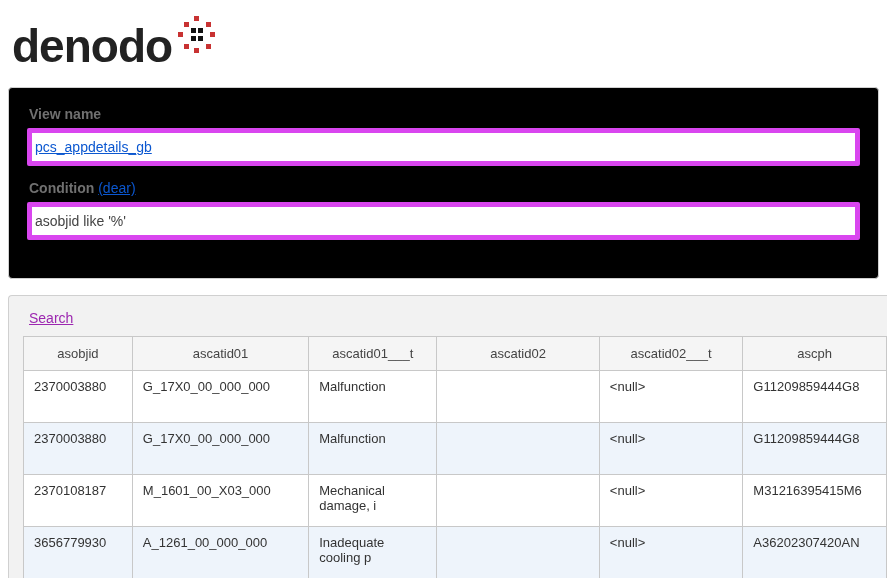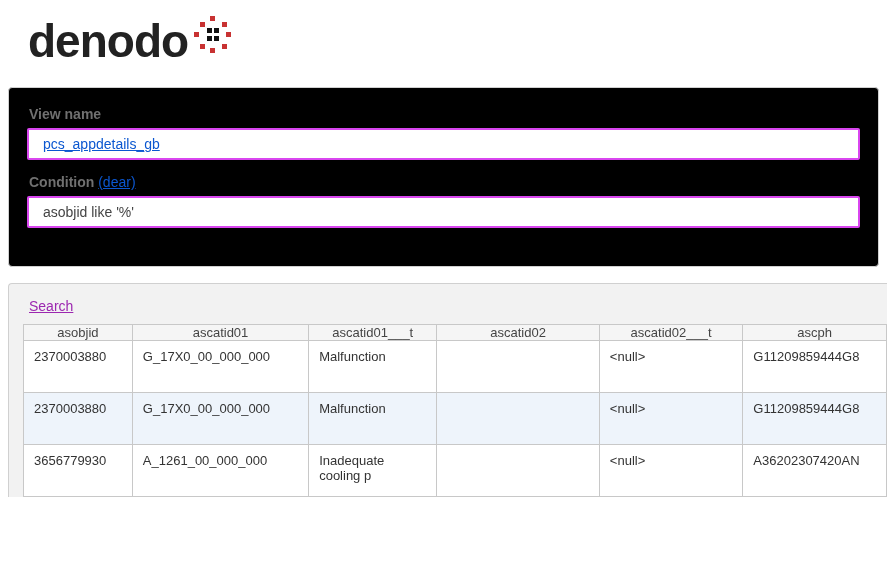--- a/index.html
+++ b/index.html
@@ -5,23 +5,23 @@
   * { box-sizing: border-box; margin: 0; padding: 0; }
   body {
     font-family: Verdana, Arial, sans-serif;
     font-size: 13px;
     background: #fff;
     color: #333;
     width: 887px;
     overflow: hidden;
   }
   .logo {
-    padding: 14px 12px 10px 28px;
+    padding: 14px 12px 10px 12px;
     display: flex;
-    align-items: flex-start;
+    align-items: center;
   }
   .logo-text {
     font-size: 46px;
     font-weight: bold;
     color: #222;
     letter-spacing: -1px;
   }
   .logo-mark {
     margin-left: 4px;
     margin-bottom: 18px;
@@ -42,23 +42,23 @@
   .field-label .link {
     font-weight: normal;
   }
   .link {
     color: #0b57d0;
     text-decoration: underline;
     cursor: pointer;
   }
   .field-input {
     background: #fff;
-    border: 2px solid #d946ef;
+    border: 5px solid #d946ef;
     border-radius: 2px;
-    padding: 6px 14px;
+    padding: 6px 3px;
     width: 100%;
     font-size: 14px;
     color: #444;
     margin-bottom: 14px;
   }
   .field-input a { color: #0b57d0; text-decoration: underline; }
   .results-panel {
     margin: 16px 0 0 8px;
     border: 1px solid #d0d0d0;
     border-right: none;
@@ -88,21 +88,21 @@
     vertical-align: top;
     font-size: 13px;
     overflow: hidden;
     white-space: normal;
     word-break: break-word;
   }
   th {
     background: #f5f5f5;
     font-weight: normal;
     text-align: center;
-    padding: 0 6px;
+    padding: 9px 6px;
     color: #444;
   }
   tbody tr:nth-child(even) td {
     background: #eef4fb;
   }
   tbody td {
     height: 52px;
   }
   .col0 { width: 112px; }
   .col1 { width: 182px; }
@@ -178,20 +178,28 @@
         </tr>
         <tr>
           <td class="col0">2370003880</td>
           <td class="col1">G_17X0_00_000_000</td>
           <td class="col2">Malfunction</td>
           <td class="col3"></td>
           <td class="col4">&lt;null&gt;</td>
           <td class="col5">G11209859444G8</td>
         </tr>
         <tr>
+          <td class="col0">2370108187</td>
+          <td class="col1">M_1601_00_X03_000</td>
+          <td class="col2">Mechanical damage, i</td>
+          <td class="col3"></td>
+          <td class="col4">&lt;null&gt;</td>
+          <td class="col5">M31216395415M6</td>
+        </tr>
+        <tr>
           <td class="col0">3656779930</td>
           <td class="col1">A_1261_00_000_000</td>
           <td class="col2">Inadequate cooling p</td>
           <td class="col3"></td>
           <td class="col4">&lt;null&gt;</td>
           <td class="col5">A36202307420AN</td>
         </tr>
       </tbody>
   </table>
 </div>

